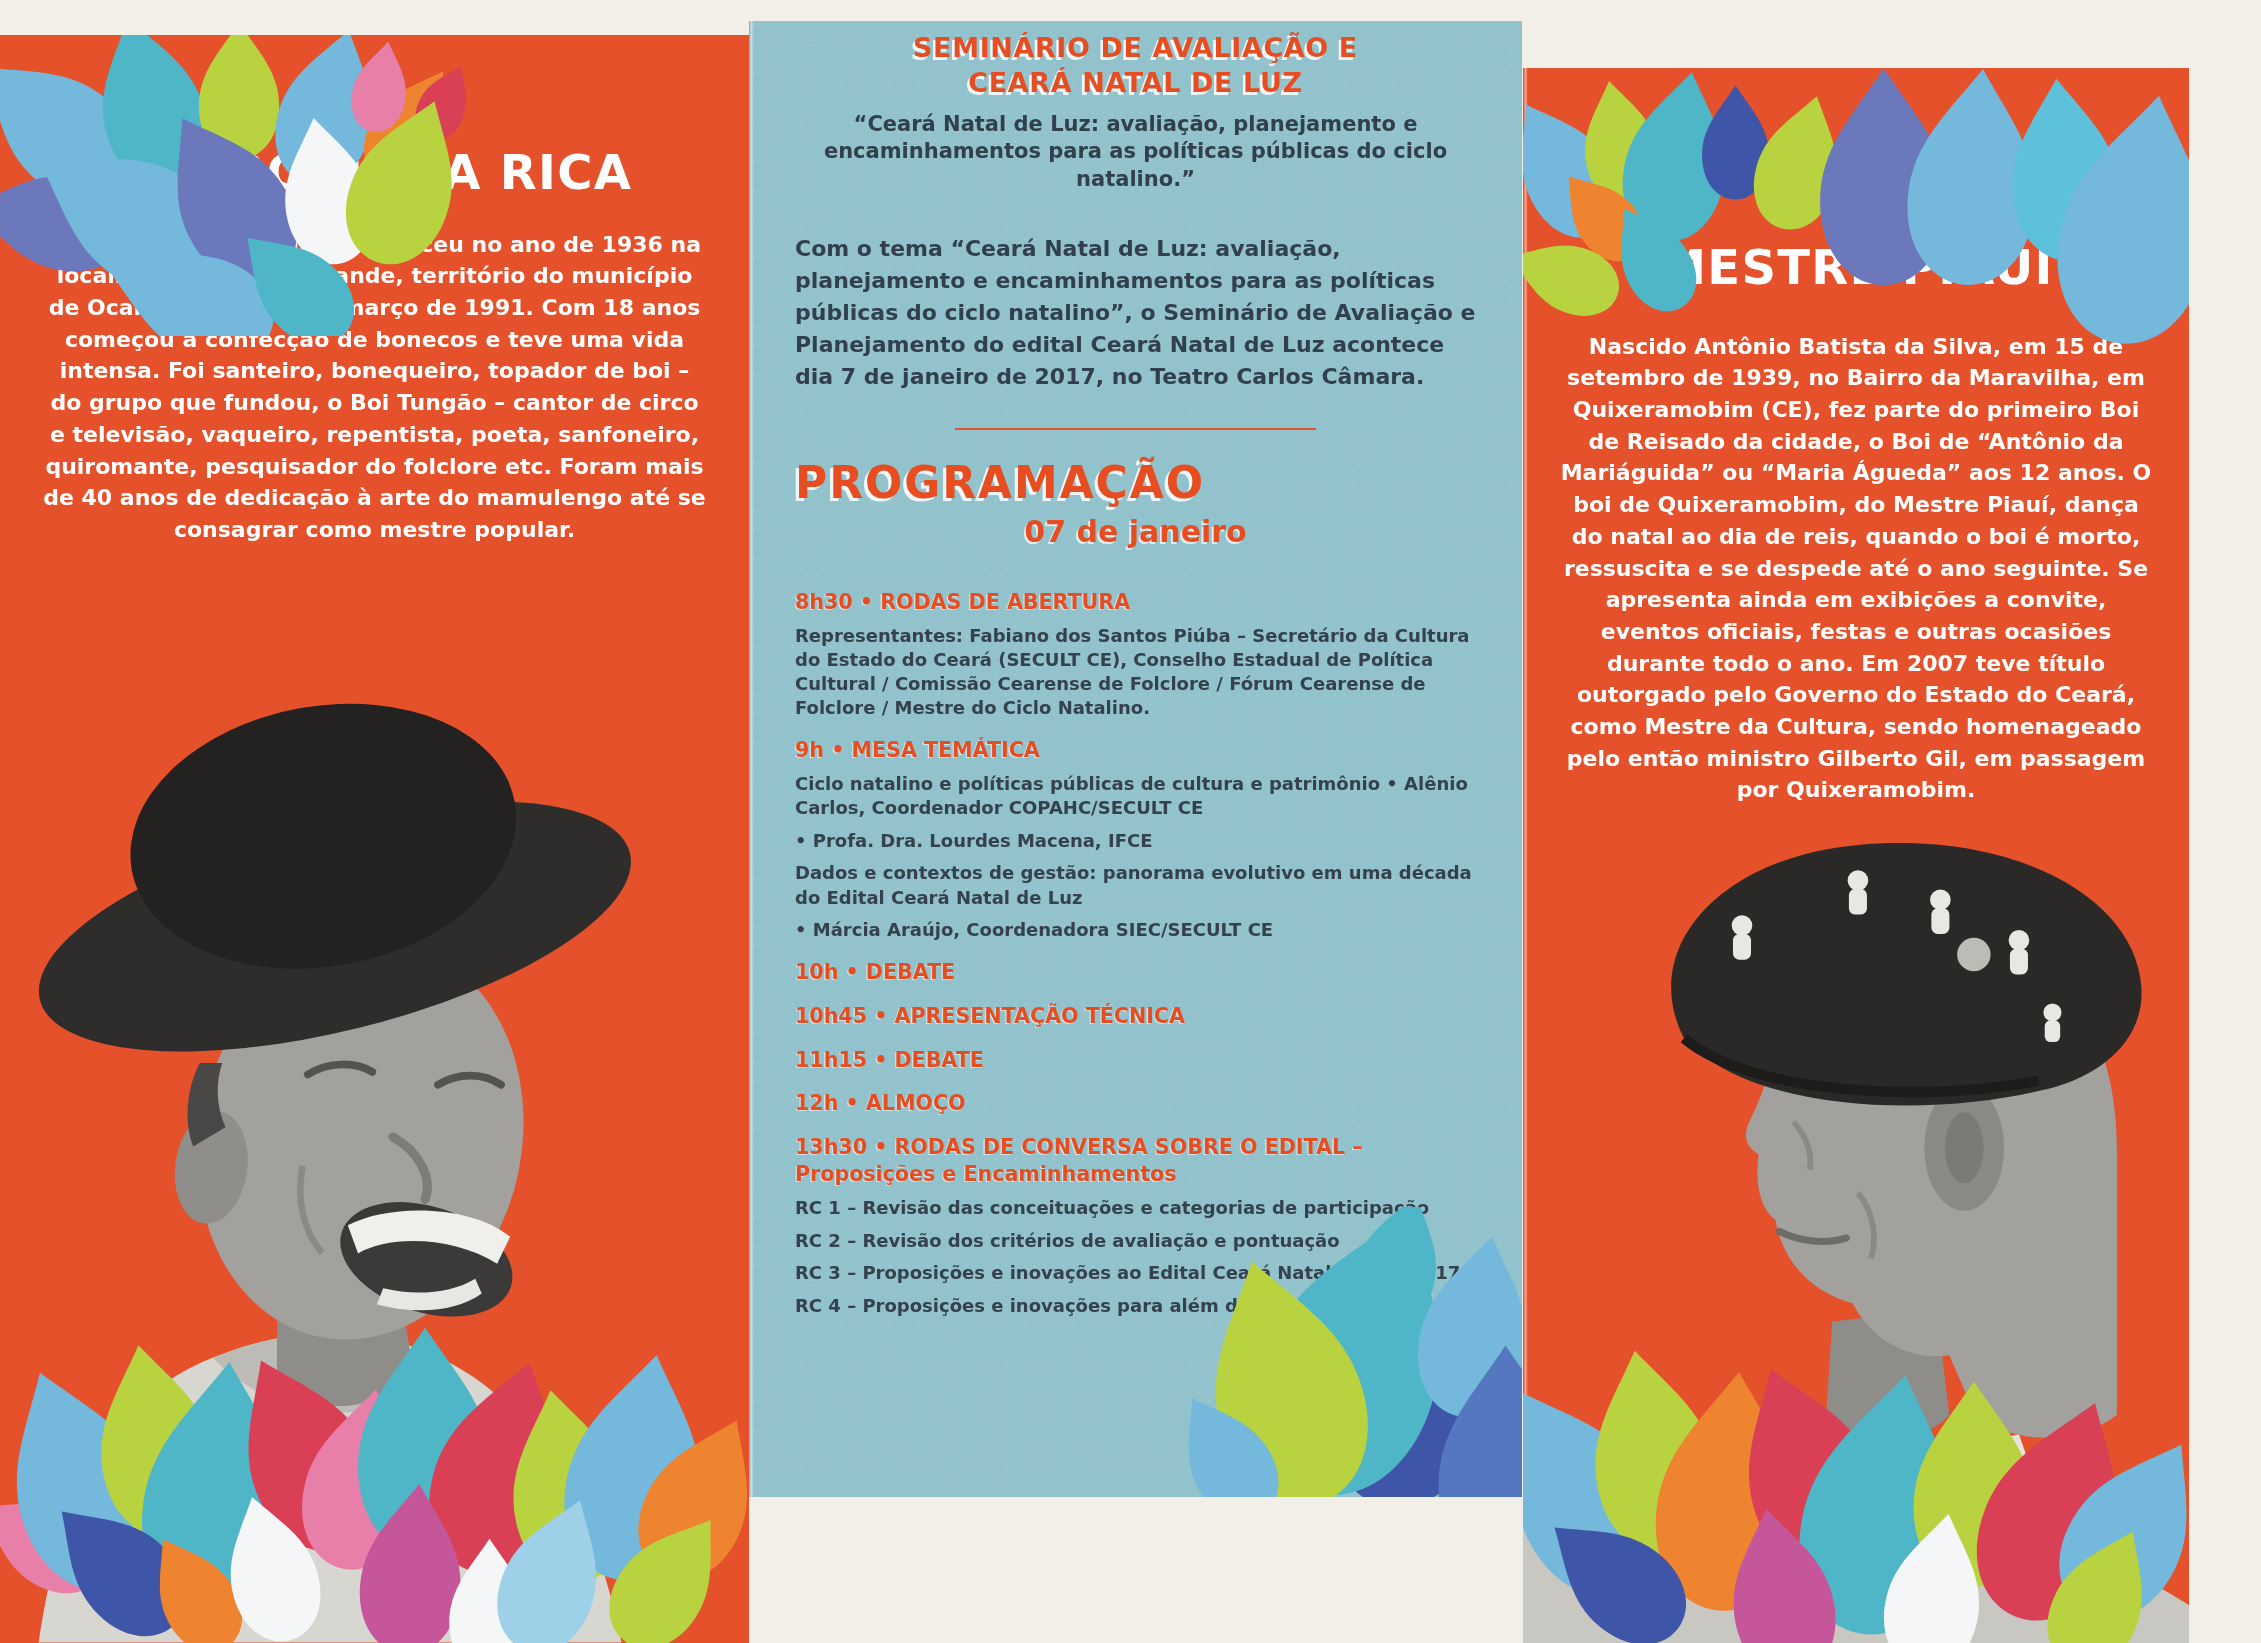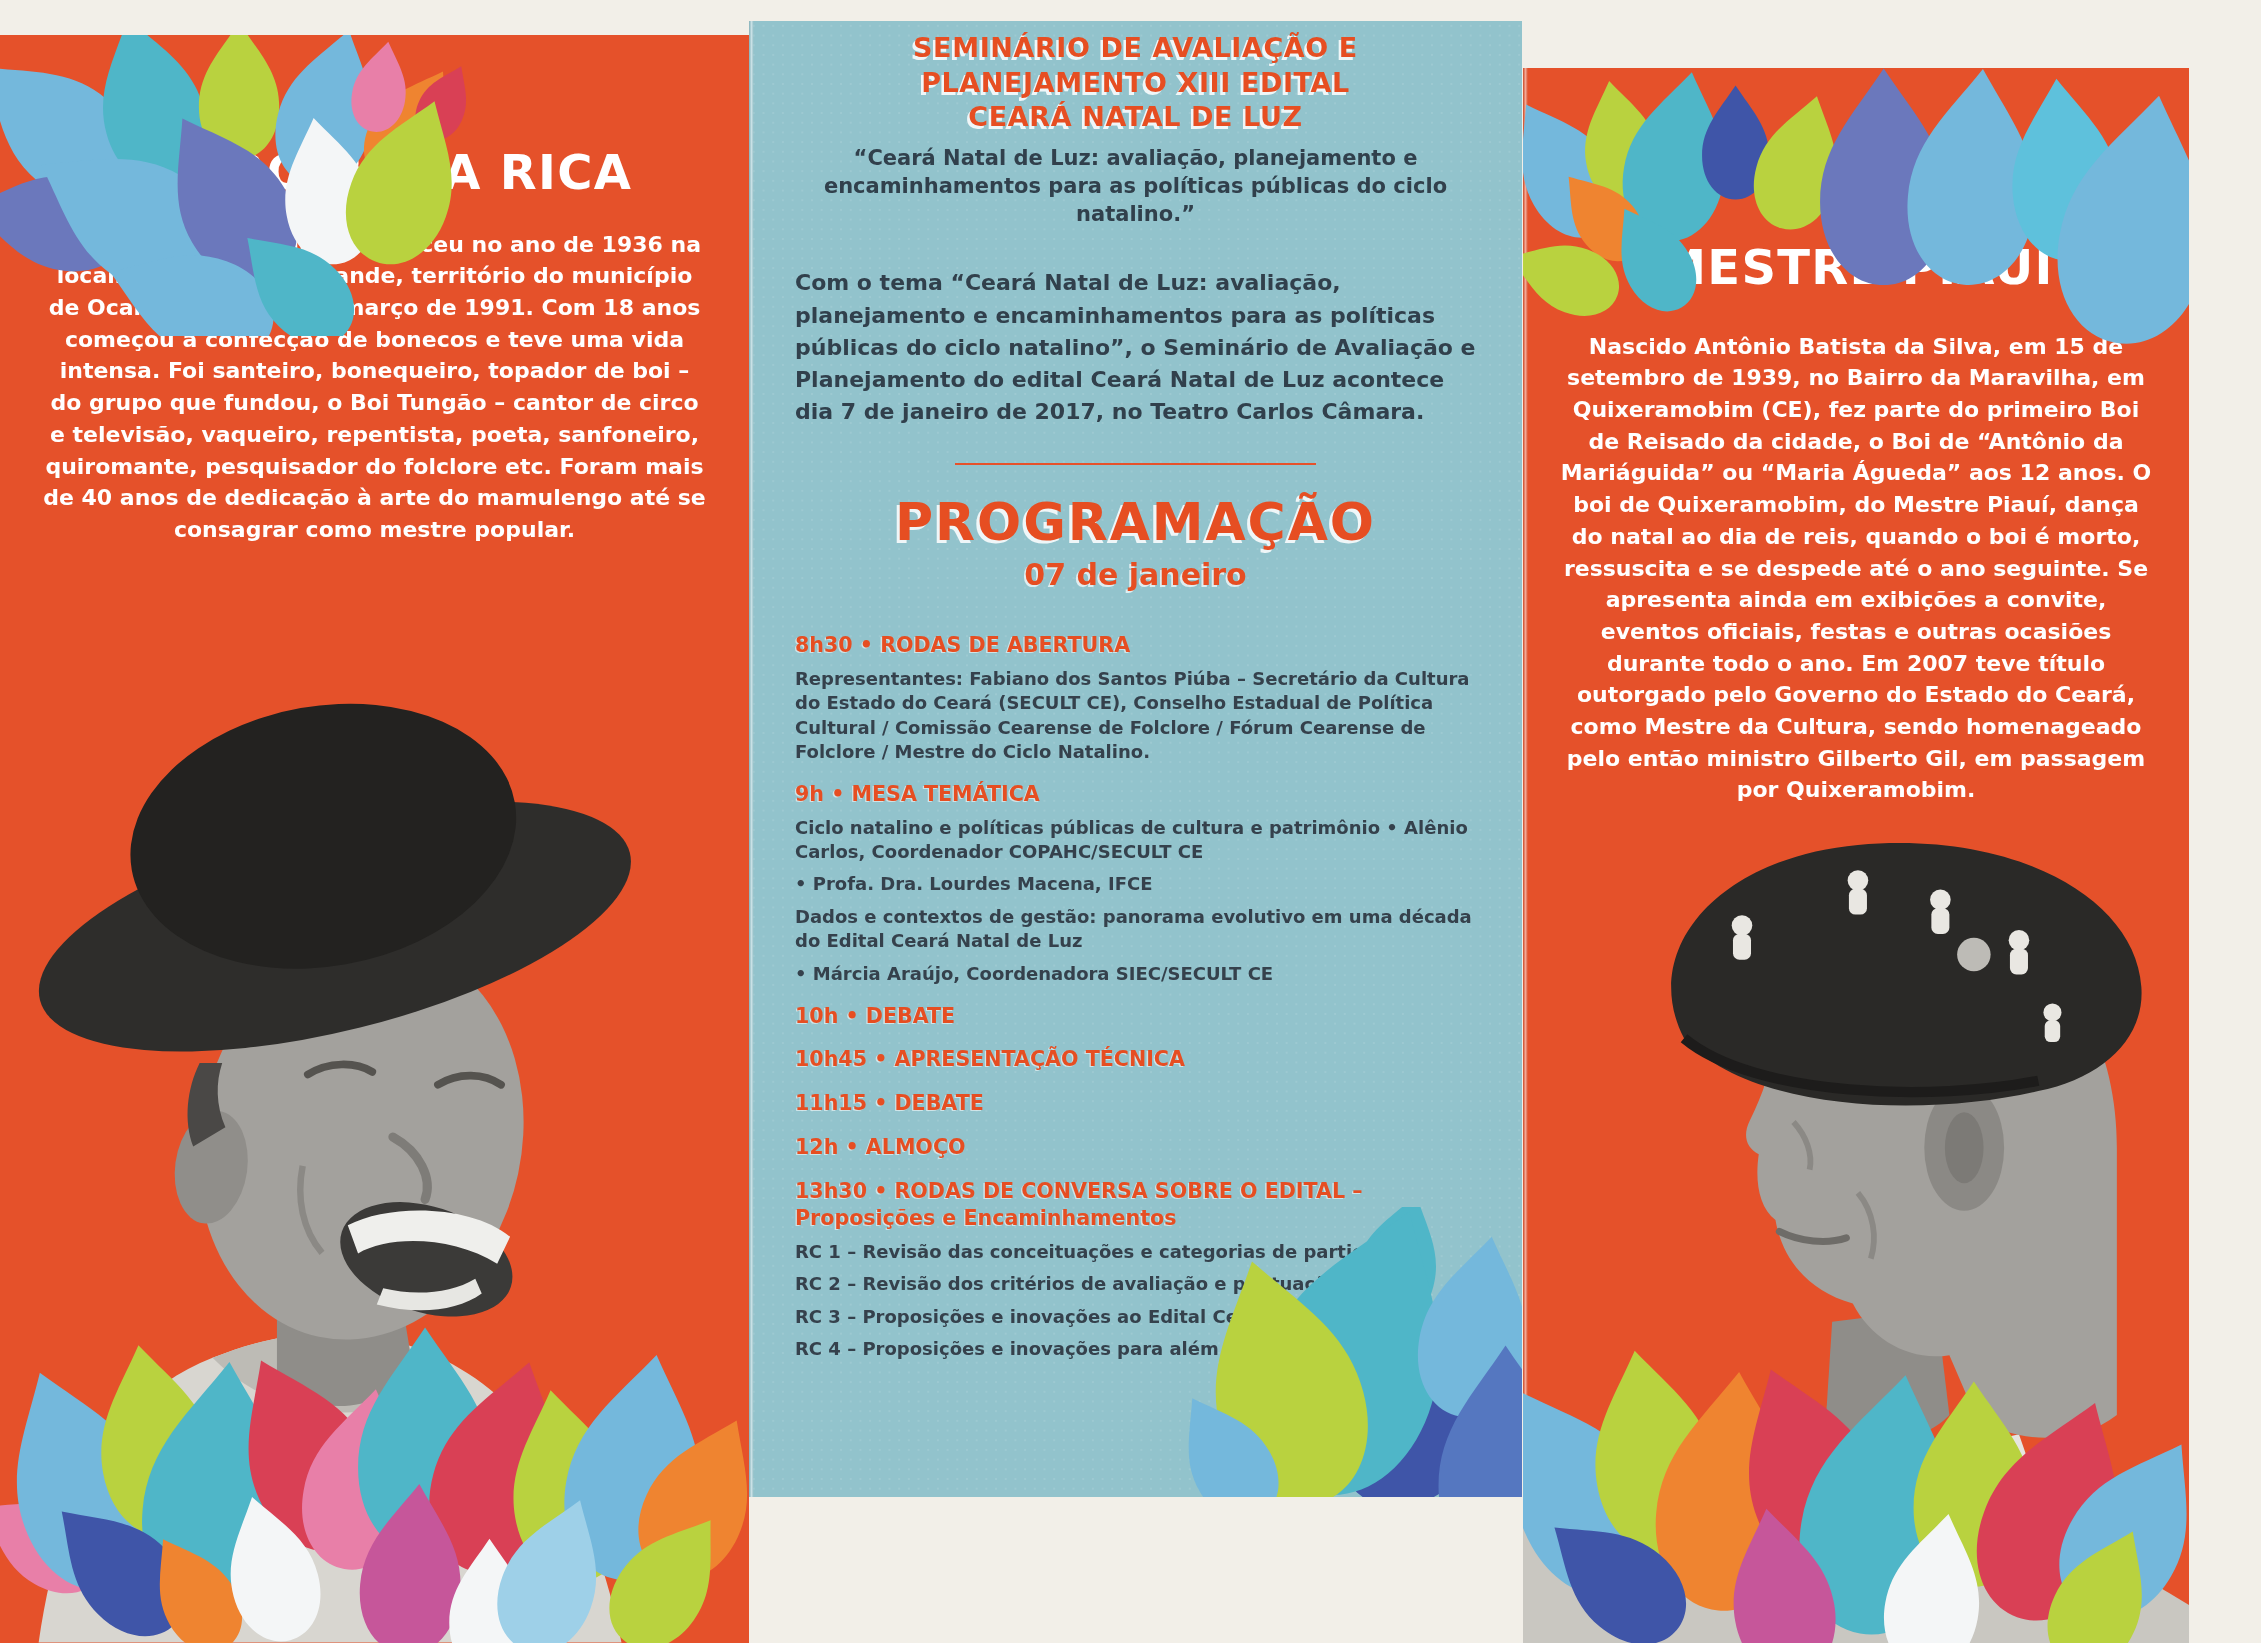--- a/index.html
+++ b/index.html
@@ -21,21 +21,21 @@
   #panel-right .side-bio{padding:0 34px;margin-top:37px;}
   .portrait{position:absolute;left:0;bottom:0;width:100%;}
   
   .c-inner{position:relative;padding:10.3px 46px 0;height:100%;box-sizing:border-box;}
   .c-title{color:#e64e22;text-align:center;font-size:27px;line-height:1.28;letter-spacing:0.6px;
            text-shadow:-2.6px 2.6px 0 rgba(255,255,255,.85);}
   .c-title span{display:block;}
   .c-sub{color:#31404c;text-align:center;font-size:21px;line-height:1.32;margin-top:10.3px;}
   .c-intro{color:#31404c;text-align:left;font-size:22px;line-height:1.46;margin-top:39px;}
   .c-divider{width:361px;border:none;border-top:2.6px solid #e6512a;margin:35px auto 0;}
-  .c-prog{color:#e64e22;text-align:center;font-size:52px;letter-spacing:1.9px;margin-top:27px;
+  .c-prog{color:#e64e22;text-align:left;font-size:44px;letter-spacing:1.9px;margin-top:27px;
           text-shadow:-3.2px 3.2px 0 rgba(255,255,255,.85);}
   .c-date{color:#e64e22;text-align:center;font-size:30px;margin-top:5.2px;
           text-shadow:-1.9px 1.9px 0 rgba(255,255,255,.7);}
   #schedule{margin-top:40px;text-align:left;}
   .sched-item{margin-top:17px;}
   .sched-item:first-child{margin-top:0;}
   .sched-title{font-size:20.6px;line-height:1.3;color:#e64e22;text-shadow:-1.3px 1.3px 0 rgba(255,255,255,.55);}
   .sched-detail{font-size:18px;line-height:1.34;color:#35414c;margin-top:8.4px;}
   .cluster{position:absolute;pointer-events:none;}
   #defs-svg{position:absolute;width:0;height:0;}
@@ -111,21 +111,20 @@
       <use href="#dropPath" transform="translate(860 570) rotate(20) scale(1.4)" fill="#9ed0e8"></use>
       <use href="#dropPath" transform="translate(1040 580) rotate(35) scale(1.3)" fill="#b9d23f"></use>
     </svg>
   </div>
 
   <div class="panel" id="panel-center">
     <div class="fold" style="left:0"></div>
     <div class="c-inner">
       <div class="c-title">
         <span>SEMINÁRIO DE AVALIAÇÃO E</span>
-        <span>PLANEJAMENTO XIII EDITAL</span>
         <span>CEARÁ NATAL DE LUZ</span>
       </div>
       <div class="c-sub">“Ceará Natal de Luz: avaliação, planejamento e encaminhamentos para as políticas públicas do ciclo natalino.”</div>
       <div class="c-intro">Com o tema “Ceará Natal de Luz: avaliação, planejamento e encaminhamentos para as políticas públicas do ciclo natalino”, o Seminário de Avaliação e Planejamento do edital Ceará Natal de Luz acontece dia 7 de janeiro de 2017, no Teatro Carlos Câmara.</div>
       <hr class="c-divider">
       <div class="c-prog">PROGRAMAÇÃO</div>
       <div class="c-date">07 de janeiro</div>
       <div id="schedule">
           <div class="sched-item">
             <div class="sched-title">8h30 • RODAS DE ABERTURA</div>

